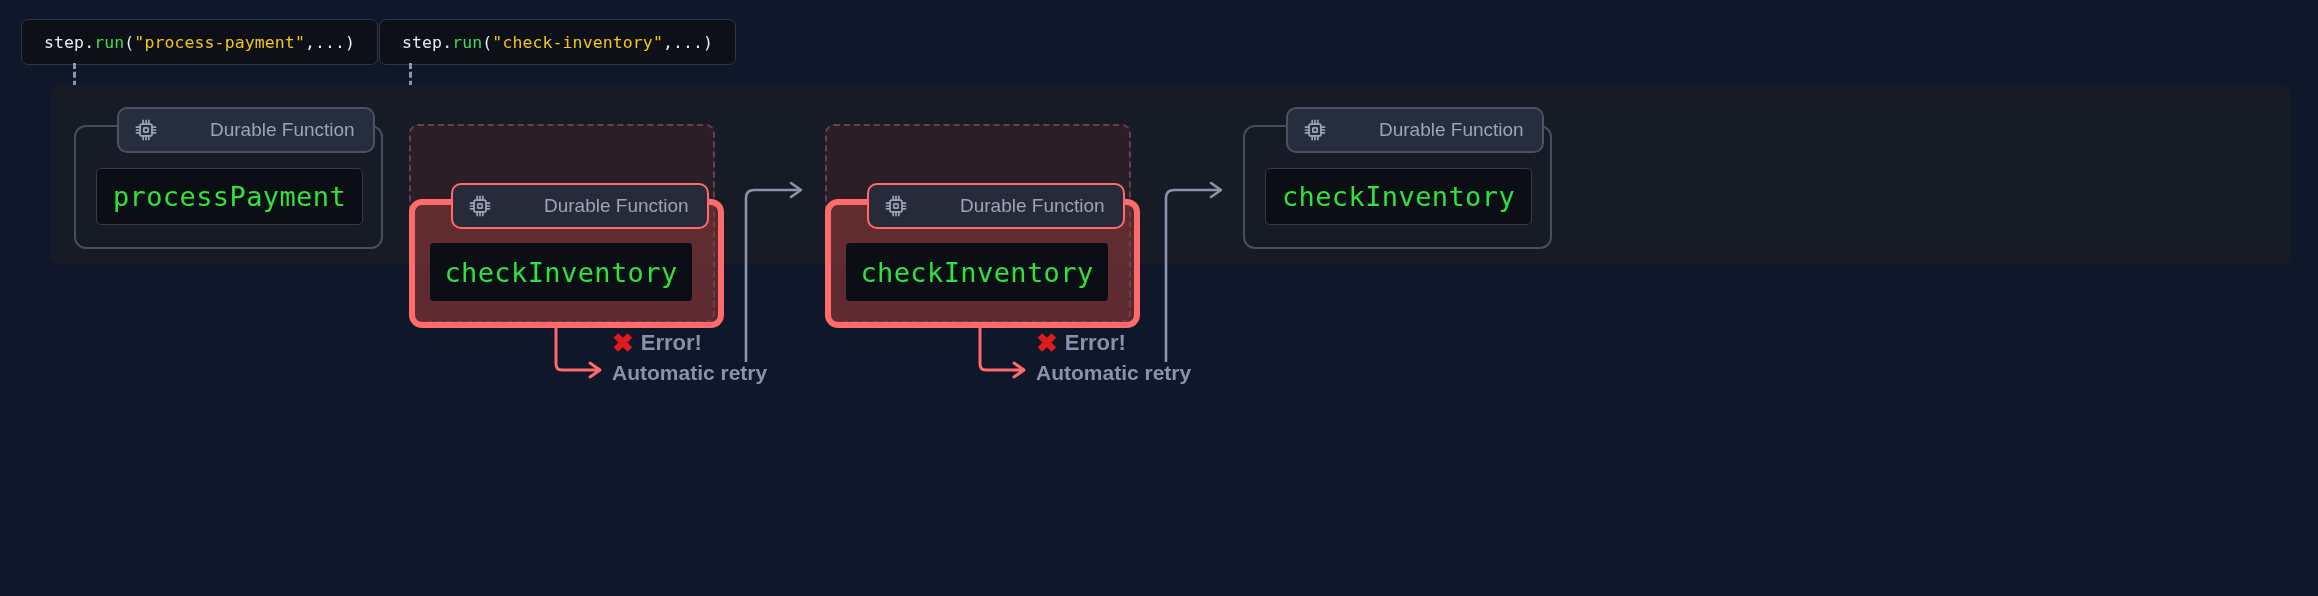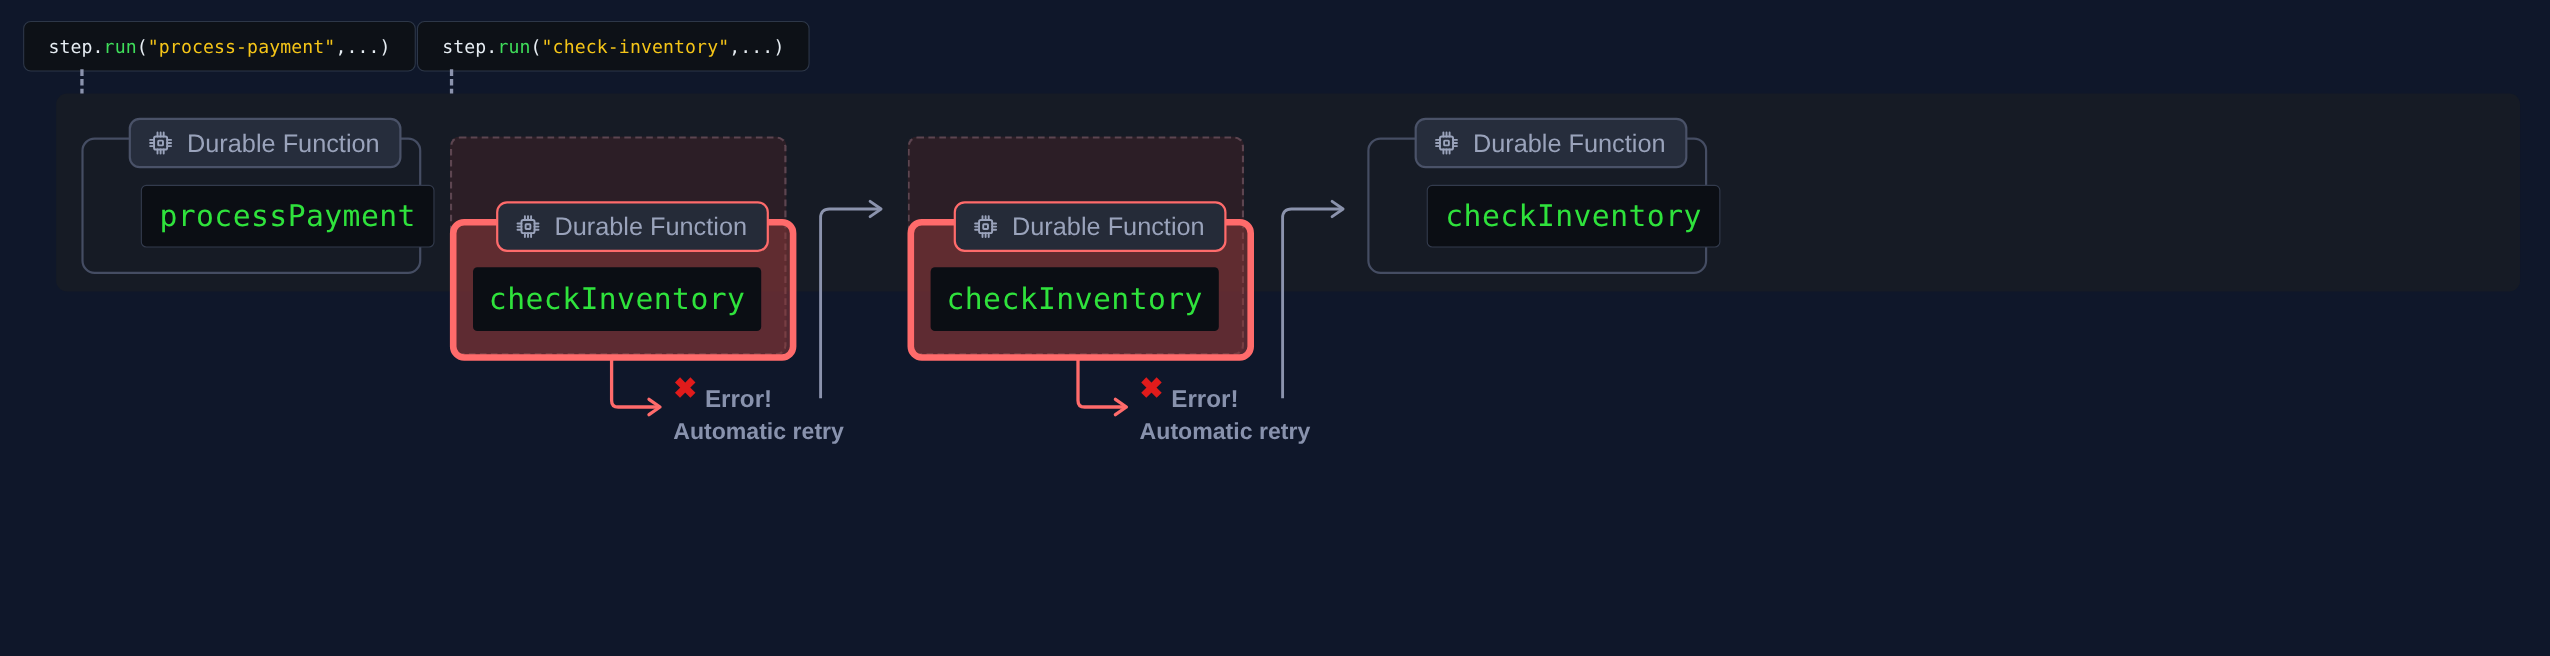--- a/index.html
+++ b/index.html
@@ -59,43 +59,43 @@
   .fn-body{
     position:absolute;
     background:#0b0e14;
     border:1px solid #333b4d;
     border-radius:5px;
     display:flex;align-items:center;justify-content:center;
     font-family:"DejaVu Sans Mono","Liberation Mono",monospace;
     color:#2fe23c;
     font-size:27px;
     letter-spacing:0.4px;
-    margin-left:32px;
   }
 
   
   .fn-badge{
     position:absolute;
     height:42px;
     background:#262d3c;
     border:2px solid #4a5268;
     border-radius:10px;
     display:flex;align-items:center;
     gap:11px;
     padding:0 18px 0 14px;
     z-index:6;
   }
   .fn-badge.failing{
     border-color:#ff6b6b;
     background:#252b38;
   }
   .fn-badge-label{
     color:#9aa3bb;
-    font-size:23px;
+    font-size:19px;
     white-space:nowrap;
+    margin-left:40px;
   }
   .chip-icon{width:26px;height:26px;display:block;flex:0 0 26px;}
 
   
   .retry-zone{
     position:absolute;
     border:2px dashed #5d4550;
     border-radius:9px;
     background:rgba(96,40,44,0.30);
   }
@@ -119,21 +119,21 @@
     z-index:5;
   }
 
   
   .err-group{position:absolute;}
   .err-line1{
     display:flex;align-items:center;gap:7px;
     white-space:nowrap;
   }
   .err-x{color:#e01b1b;font-size:26px;font-weight:bold;line-height:1;}
-  .err-text{color:#8892ad;font-size:22px;font-weight:bold;margin-top:20px;}
+  .err-text{color:#8892ad;font-size:22px;font-weight:bold;}
   .retry-text{color:#8892ad;font-size:21px;font-weight:bold;white-space:nowrap;margin-top:5px;}
   .svg-abs{position:absolute;overflow:visible;}
 </style>
 </head>
 <body>
 
 <div id="stage">
 
   <div class="code-chip" style="left:21px;top:19px;">
     <span class="tok-plain">step</span>

